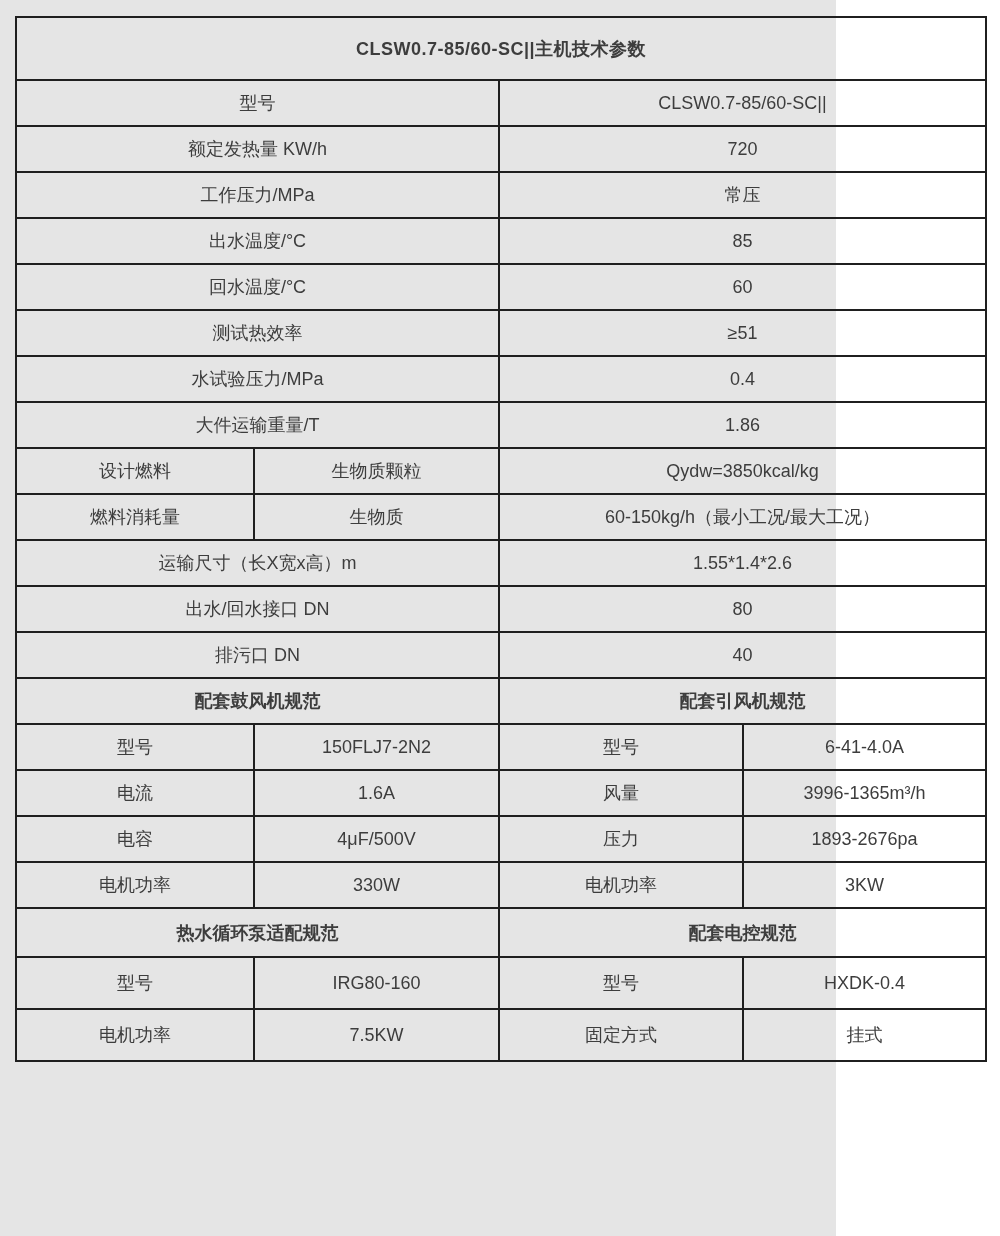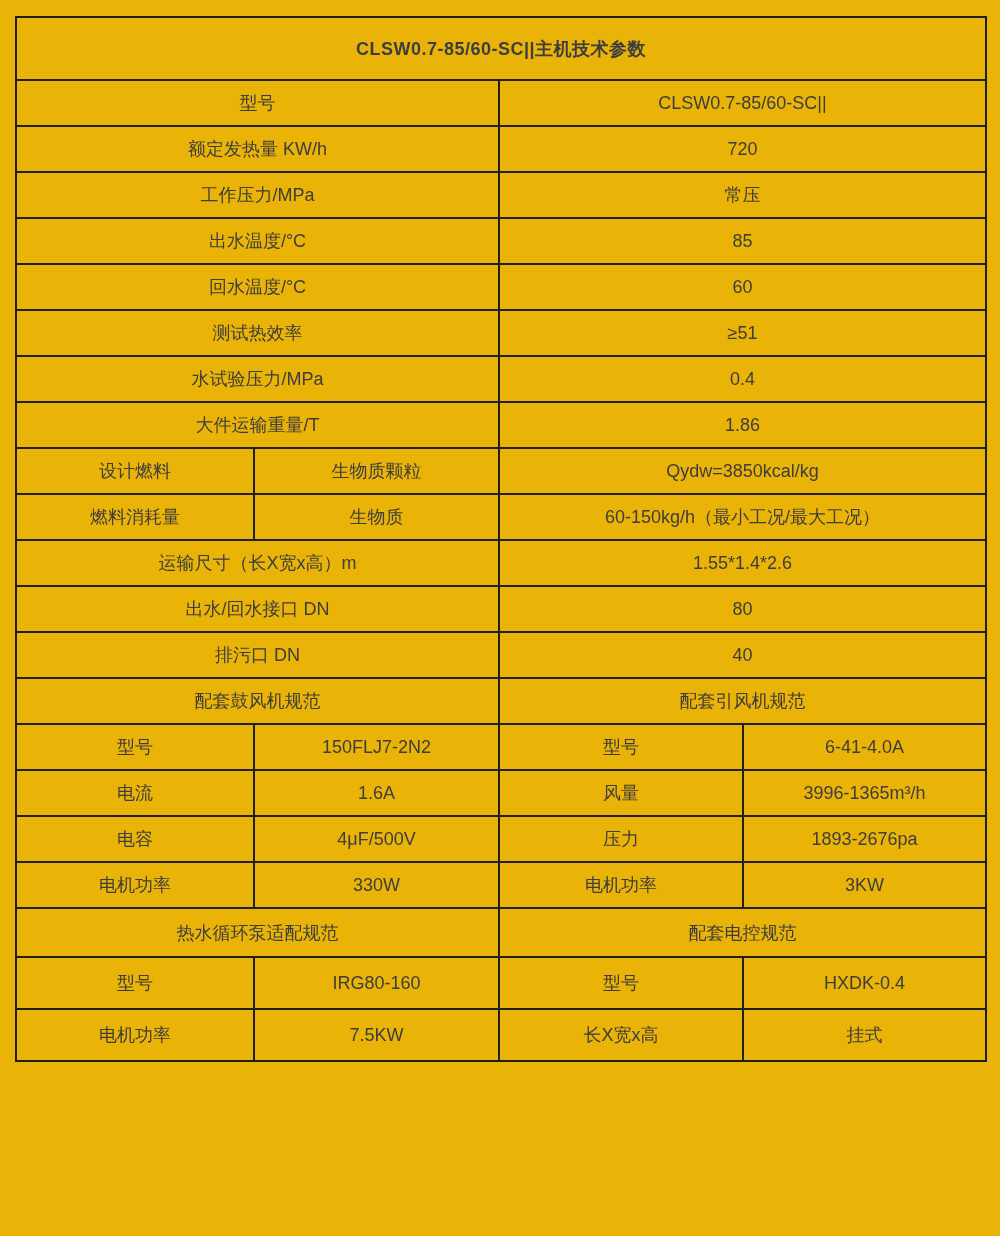--- a/index.html
+++ b/index.html
@@ -8,23 +8,23 @@
     background: #ffffff;
   }
   body {
     width: 1000px;
     height: 1236px;
     font-family: "Liberation Sans", "DejaVu Sans", sans-serif;
     color: #3d3d3d;
   }
   .sheet {
     position: relative;
-    width: 1000px;
+    width: 836px;
     height: 1236px;
-    background: #eab308;
+    background: #e5e5e5;
   }
   table.spec {
     position: absolute;
     left: 15px;
     top: 16px;
     width: 970px;
     border-collapse: collapse;
     table-layout: fixed;
   }
   table.spec td {
@@ -37,21 +37,21 @@
     overflow: hidden;
     white-space: nowrap;
   }
   td.title {
     font-size: 21px;
     font-weight: bold;
     color: #1f1f1f;
     letter-spacing: 0.5px;
   }
   td.hdr {
-    font-weight: normal;
+    font-weight: bold;
     color: #1f1f1f;
     margin-left: 28px;
   }
   tr.h-title { height: 63px; }
   tr.h-std   { height: 46px; }
   tr.h-hdr2  { height: 49px; }
   tr.h-tall  { height: 52px; }
 </style>
 </head>
 <body>
@@ -164,18 +164,18 @@
 
     <tr class="h-tall">
       <td>型号</td>
       <td>IRG80-160</td>
       <td>型号</td>
       <td>HXDK-0.4</td>
     </tr>
     <tr class="h-tall">
       <td>电机功率</td>
       <td>7.5KW</td>
-      <td>长X宽x高</td>
+      <td>固定方式</td>
       <td>挂式</td>
     </tr>
   </tbody>
     </table>
 </div>
 
 </body></html>

